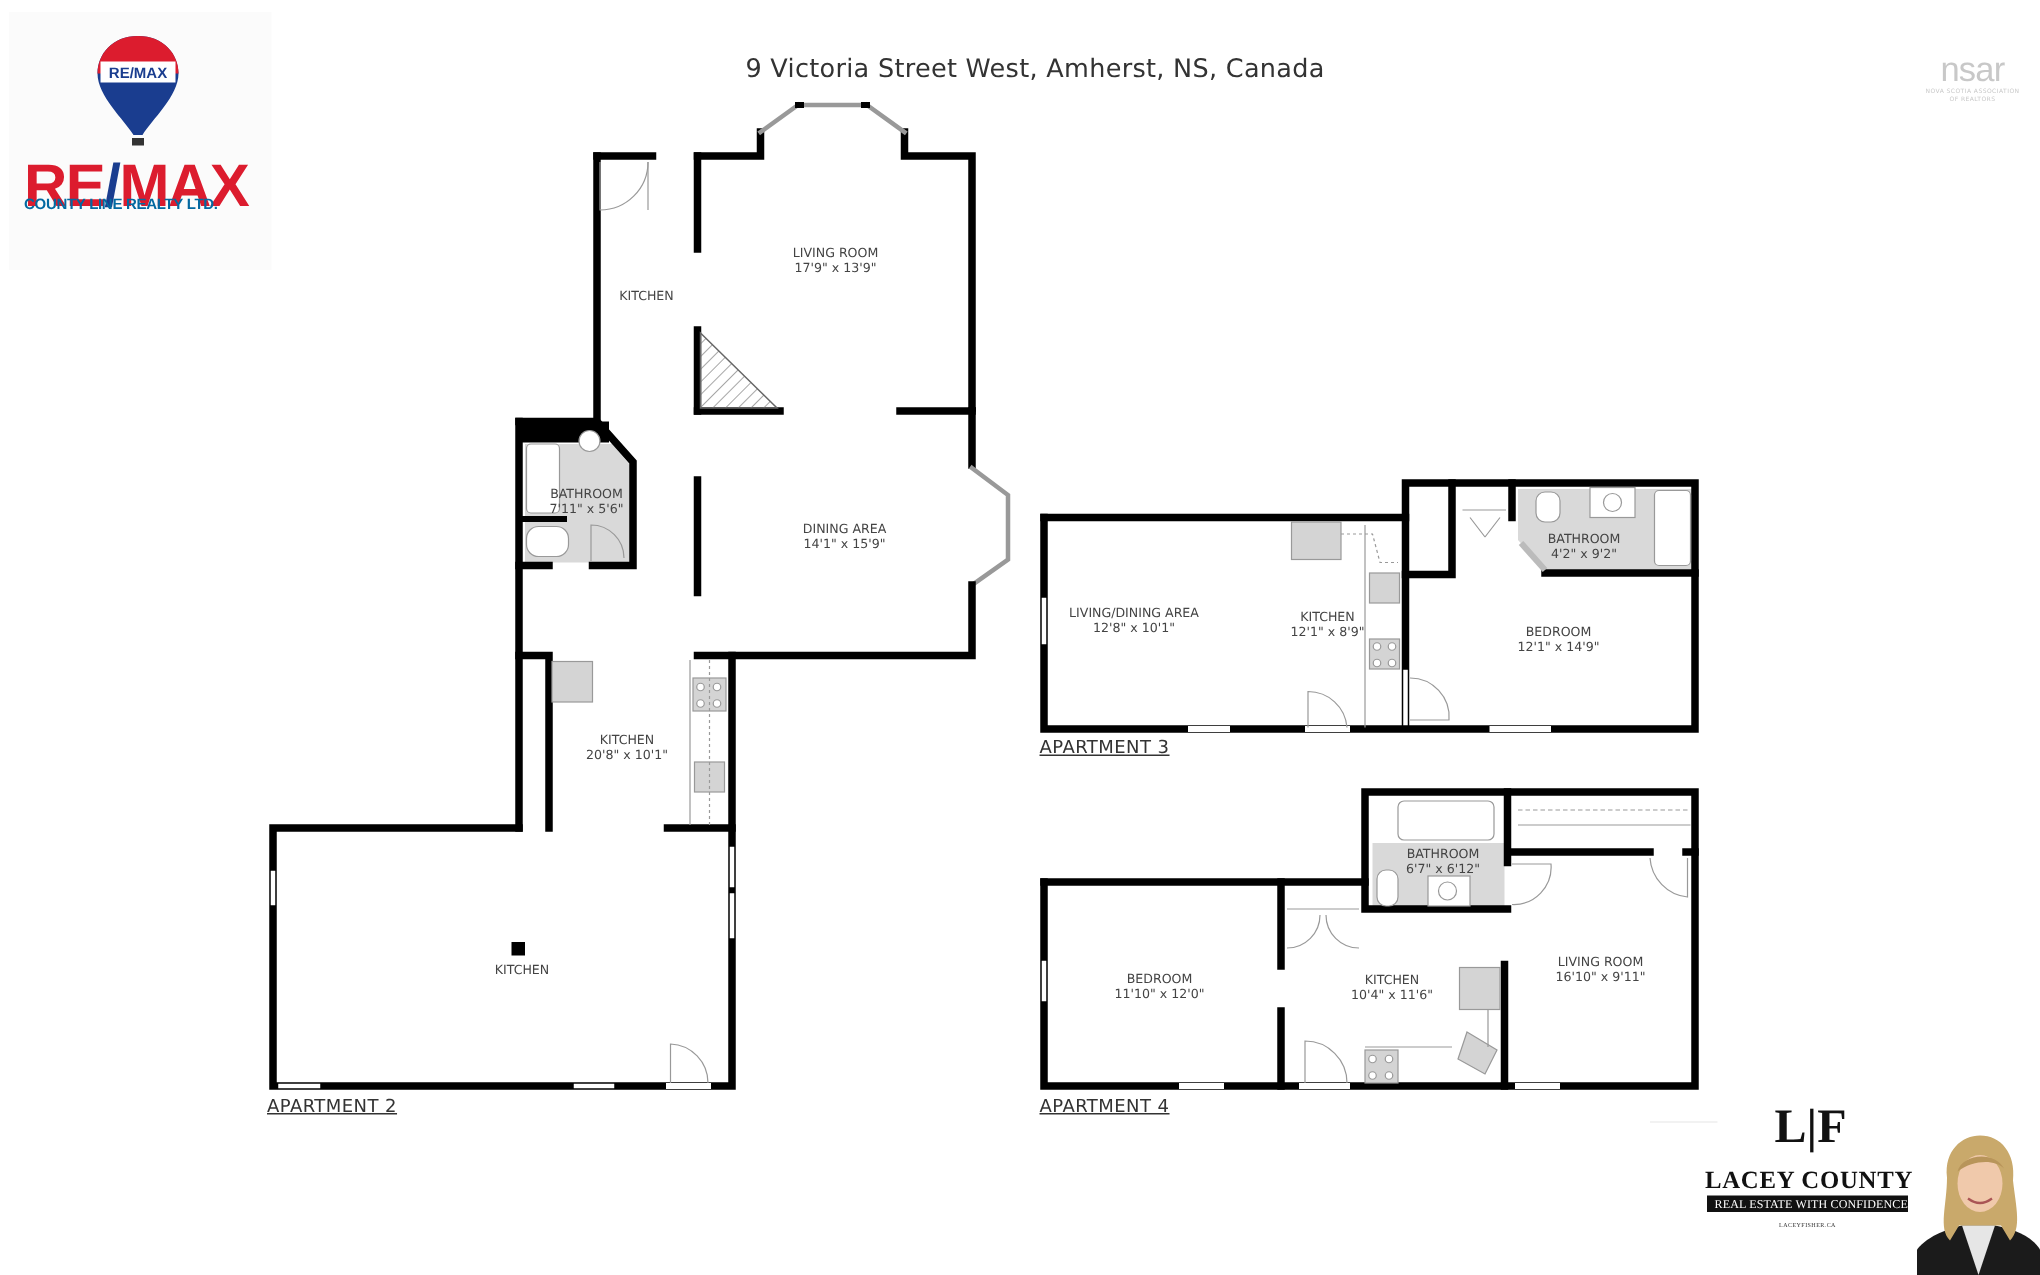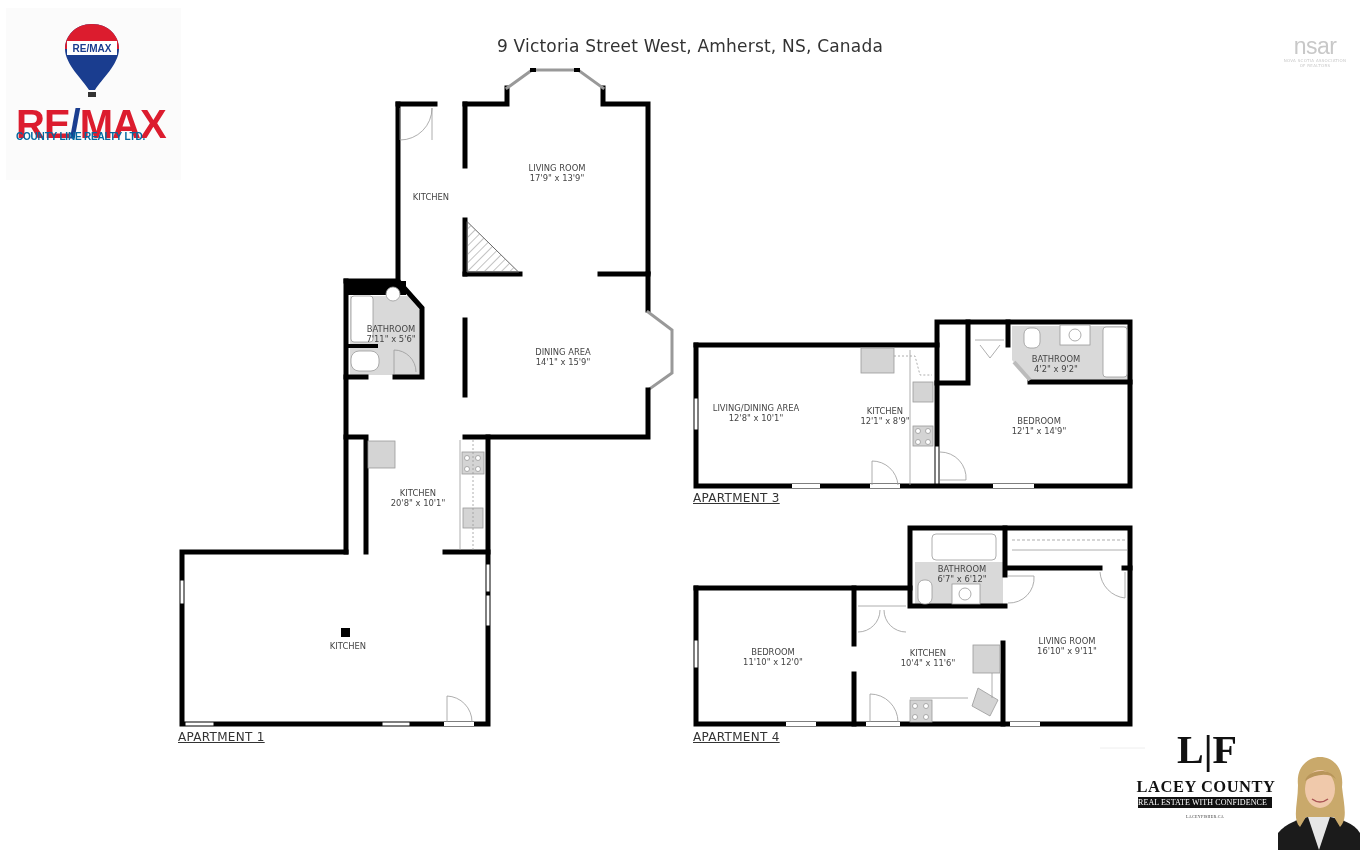--- a/index.html
+++ b/index.html
@@ -9,23 +9,23 @@
   .title { left:0; width:1380px; top:36px; text-align:center; font-size:17px; color:#333; letter-spacing:0.2px; }
   .room-label { position:absolute; text-align:center; font-size:8.4px; color:#444; line-height:10px; white-space:nowrap; transform:translateX(-50%); }
   .apt-label { position:absolute; font-size:12px; color:#333; letter-spacing:0.3px;text-decoration:underline; }
   .remax { left:6px; top:8px; width:175px; height:172px; background:#fbfbfb; }
   .remax-word { position:absolute; left:10px; top:96px; font-family:"Liberation Sans", sans-serif; font-weight:bold; font-size:40px; color:#dc1c2e; letter-spacing:-1px; line-height:40px; }
   .remax-word .slash { color:#1a3d8f; }
   .remax-sub { position:absolute; left:10px; top:123px; font-family:"Liberation Sans", sans-serif; font-weight:bold; font-size:10px; color:#0369a1; letter-spacing:-0.2px; white-space:nowrap; }
   .nsar { right:6px; top:10px; width:78px; text-align:center; color:#c8c8c8;margin-top:24px; }
   .nsar-main { font-family:"Liberation Sans", sans-serif; font-size:23px; line-height:24px; letter-spacing:-0.5px; }
   .nsar-sub { font-size:4px; line-height:5px; letter-spacing:0.3px; }
-  .lf-mark { left:1140px; top:728px; width:134px; text-align:center; font-family:"Liberation Serif", serif; font-size:40px; line-height:44px; font-weight:bold; color:#111; }
+  .lf-mark { left:1140px; top:728px; width:134px; text-align:center; font-family:"Liberation Serif", serif; font-size:32px; line-height:44px; font-weight:bold; color:#111; }
   .lf-name { left:1136px; top:777px; width:140px; text-align:center; font-family:"Liberation Serif", serif; font-size:16.5px; font-weight:bold; color:#111; letter-spacing:0.5px; white-space:nowrap; }
-  .lf-tag { left:1138px; top:797px; width:134px; height:11px; background:#111; color:#fff; font-family:"Liberation Serif", serif; font-size:8px; line-height:11px; text-align:left; white-space:nowrap; letter-spacing:0.1px; }
+  .lf-tag { left:1138px; top:797px; width:134px; height:11px; background:#111; color:#fff; font-family:"Liberation Serif", serif; font-size:8px; line-height:11px; text-align:right; white-space:nowrap; letter-spacing:0.1px; }
   .lf-url { left:1138px; top:814px; width:134px; text-align:center; font-family:"Liberation Serif", serif; font-size:4px; color:#333; letter-spacing:0.3px; }
   .photo { left:1278px; top:755px; width:82px; height:95px; overflow:hidden; }
 </style>
 </head>
 <body>
 
 <svg id="plan" viewBox="0 0 1360 850" xmlns="http://www.w3.org/2000/svg">
   <defs>
     <pattern id="hatch" width="6" height="6" patternUnits="userSpaceOnUse" patternTransform="rotate(45)">
       <line x1="0" y1="0" x2="0" y2="6" stroke="#888" stroke-width="1"></line>
@@ -196,21 +196,21 @@
   <div>DINING AREA</div>
   <div>14'1" x 15'9"</div>
 </div>
 <div class="room-label" style="left:418px;top:488px">
   <div>KITCHEN</div>
   <div>20'8" x 10'1"</div>
 </div>
 <div class="room-label" style="left:348px;top:641px">
   <div>KITCHEN</div>
 </div>
-<div class="apt-label" style="left:178px;top:730px">APARTMENT 1</div>
+<div class="apt-label" style="left:178px;top:730px">APARTMENT 2</div>
 
 <div class="room-label" style="left:756px;top:403px">
   <div>LIVING/DINING AREA</div>
   <div>12'8" x 10'1"</div>
 </div>
 <div class="room-label" style="left:885px;top:406px">
   <div>KITCHEN</div>
   <div>12'1" x 8'9"</div>
 </div>
 <div class="room-label" style="left:1056px;top:354px">

